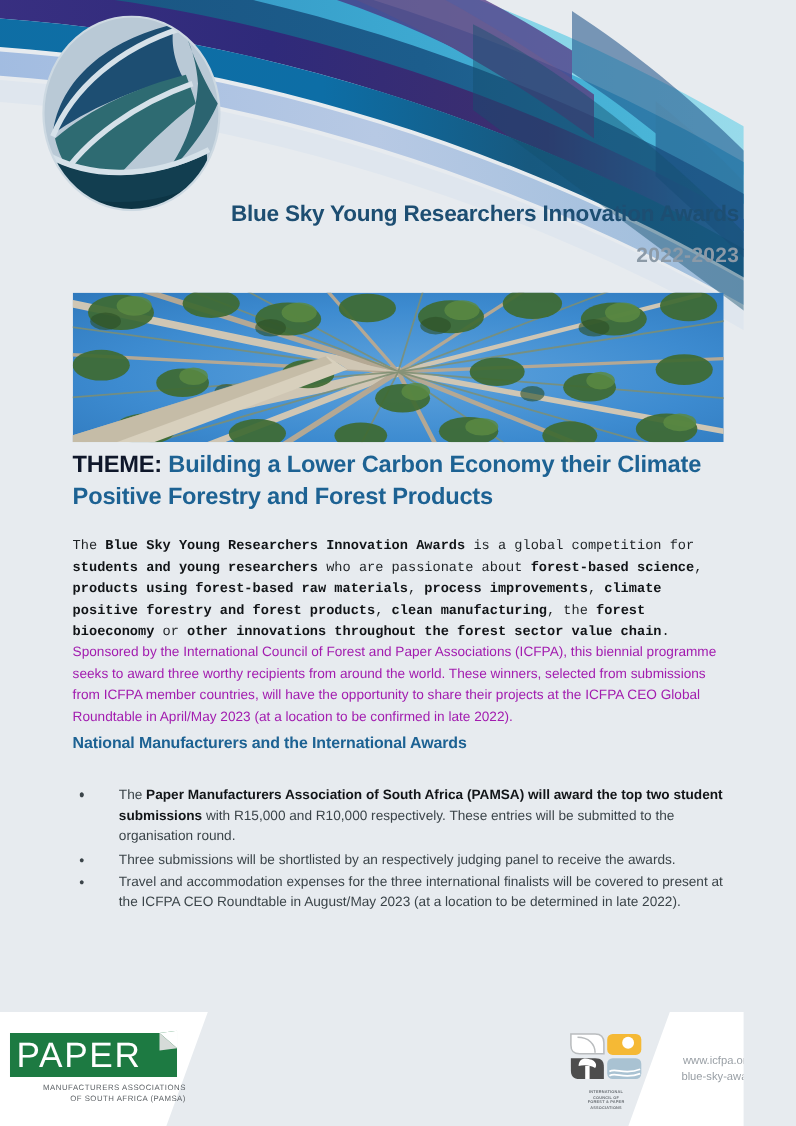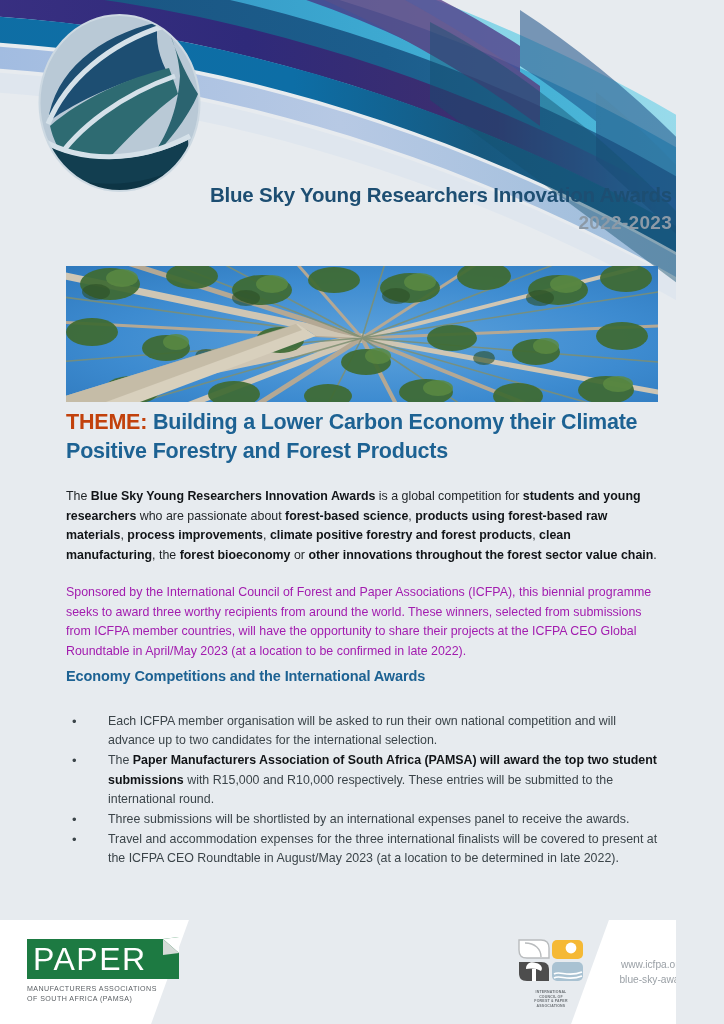--- a/index.html
+++ b/index.html
@@ -20,37 +20,38 @@
 
   
   .title-block{position:absolute;left:150px;top:182px;width:522px;text-align:right;}
   .title-line{
     color:#1d4e72;font-weight:bold;font-size:20.5px;line-height:26px;
     letter-spacing:-0.2px;
   }
   .year{
     color:#8c9aa7;font-weight:bold;font-size:19px;line-height:30px;
     letter-spacing:0.3px;
+    margin-top:10px;
   }
 
   
   .photo{position:absolute;left:66px;top:266px;width:592px;height:136px;overflow:hidden;}
   .photo svg{display:block;}
 
   
   .theme{position:absolute;left:66px;top:408px;width:596px;}
   .theme-text{font-size:21.5px;line-height:28.5px;font-weight:bold;color:#1d6293;letter-spacing:-0.2px;}
-  .theme-label{color:#c2410c;}
+  .theme-label{color:#0f172a;}
 
   
   .para{
     position:absolute;left:66px;width:592px;
     font-size:12.4px;line-height:19.6px;color:#2c3135;
   }
-  .para.p1{top:487px;width:596px;color:#1e2225;}
+  .para.p1{top:487px;width:596px;color:#1e2225;font-family:Liberation Mono, monospace;}
   .para.p2{top:583px;color:#a21caf;}
   .para b{font-weight:bold;color:#111417;}
 
   
   .section-head{
     position:absolute;left:66px;top:668px;width:592px;
     font-size:14.5px;font-weight:bold;color:#1d6293;letter-spacing:-0.1px;
   }
 
   
@@ -62,21 +63,21 @@
   .bullets li .dot{
     position:absolute;left:6px;top:0px;font-size:13px;color:#3b4449;line-height:19.2px;
   }
   .bullets li b{font-weight:bold;color:#111417;}
 
   
   .footer{position:absolute;left:0;top:920px;width:724px;height:104px;background:#ffffff;overflow:hidden;}
   .footer .slant{position:absolute;top:0;height:104px;background:#e7ebef;}
   .slant-left{left:170px;width:420px;transform:skewX(-20deg);}
 
-  .pamsa{position:absolute;left:27px;top:17px;width:160px;}
+  .pamsa{position:absolute;left:9px;top:17px;width:160px;text-align:right;}
   .pamsa-mark{position:relative;width:152px;height:42px;}
   .pamsa-sub{
     margin-top:5px;font-size:7.1px;line-height:10.4px;color:#5a5f63;
     letter-spacing:0.45px;
   }
 
   .icfpa{position:absolute;left:517px;top:18px;width:68px;}
   .icfpa-sub{
     margin-top:2px;font-size:3.5px;line-height:4.6px;color:#6b7075;
     text-align:center;letter-spacing:0.2px;font-weight:bold;
@@ -302,26 +303,26 @@
   </div>
 
   <div class="theme">
     <span class="theme-text"><span class="theme-label">THEME:</span><span> Building a Lower Carbon Economy their Climate Positive Forestry and Forest Products</span></span>
   </div>
 
   <div class="para p1"><span>The </span><b>Blue Sky Young Researchers Innovation Awards</b><span> is a global competition for </span><b>students and young researchers</b><span> who are passionate about </span><b>forest-based science</b><span>, </span><b>products using forest-based raw materials</b><span>, </span><b>process improvements</b><span>, </span><b>climate positive forestry and forest products</b><span>, </span><b>clean manufacturing</b><span>, the </span><b>forest bioeconomy</b><span> or </span><b>other innovations throughout the forest sector value chain</b><span>.</span></div>
 
   <div class="para p2">Sponsored by the International Council of Forest and Paper Associations (ICFPA), this biennial programme seeks to award three worthy recipients from around the world. These winners, selected from submissions from ICFPA member countries, will have the opportunity to share their projects at the ICFPA CEO Global Roundtable in April/May 2023 (at a location to be confirmed in late 2022).</div>
 
-  <div class="section-head">Economy Competitions and the International Awards</div>
+  <div class="section-head">National Manufacturers and the International Awards</div>
 
   <ul class="bullets">
-      <li><span class="dot">•</span><span><span>Each ICFPA member organisation will be asked to run their own national competition and will advance up to two candidates for the international selection.</span></span></li>
-      <li><span class="dot">•</span><span><span>The </span><b>Paper Manufacturers Association of South Africa (PAMSA) will award the top two student submissions</b><span> with R15,000 and R10,000 respectively. These entries will be submitted to the international round.</span></span></li>
-      <li><span class="dot">•</span><span><span>Three submissions will be shortlisted by an international expenses panel to receive the awards.</span></span></li>
+      <li><span class="dot">•</span></li>
+      <li><span class="dot">•</span><span><span>The </span><b>Paper Manufacturers Association of South Africa (PAMSA) will award the top two student submissions</b><span> with R15,000 and R10,000 respectively. These entries will be submitted to the organisation round.</span></span></li>
+      <li><span class="dot">•</span><span><span>Three submissions will be shortlisted by an respectively judging panel to receive the awards.</span></span></li>
       <li><span class="dot">•</span><span><span>Travel and accommodation expenses for the three international finalists will be covered to present at the ICFPA CEO Roundtable in August/May 2023 (at a location to be determined in late 2022).</span></span></li>
     </ul>
 
   <div class="footer">
     <div class="slant slant-left"></div>
 
     <div class="pamsa">
       <div class="pamsa-mark">
         <svg width="152" height="42" viewBox="0 0 152 42" xmlns="http://www.w3.org/2000/svg">
           <path d="M0,2 L136,2 L152,0 L152,42 L0,42 Z" fill="#1d7a42"></path>

